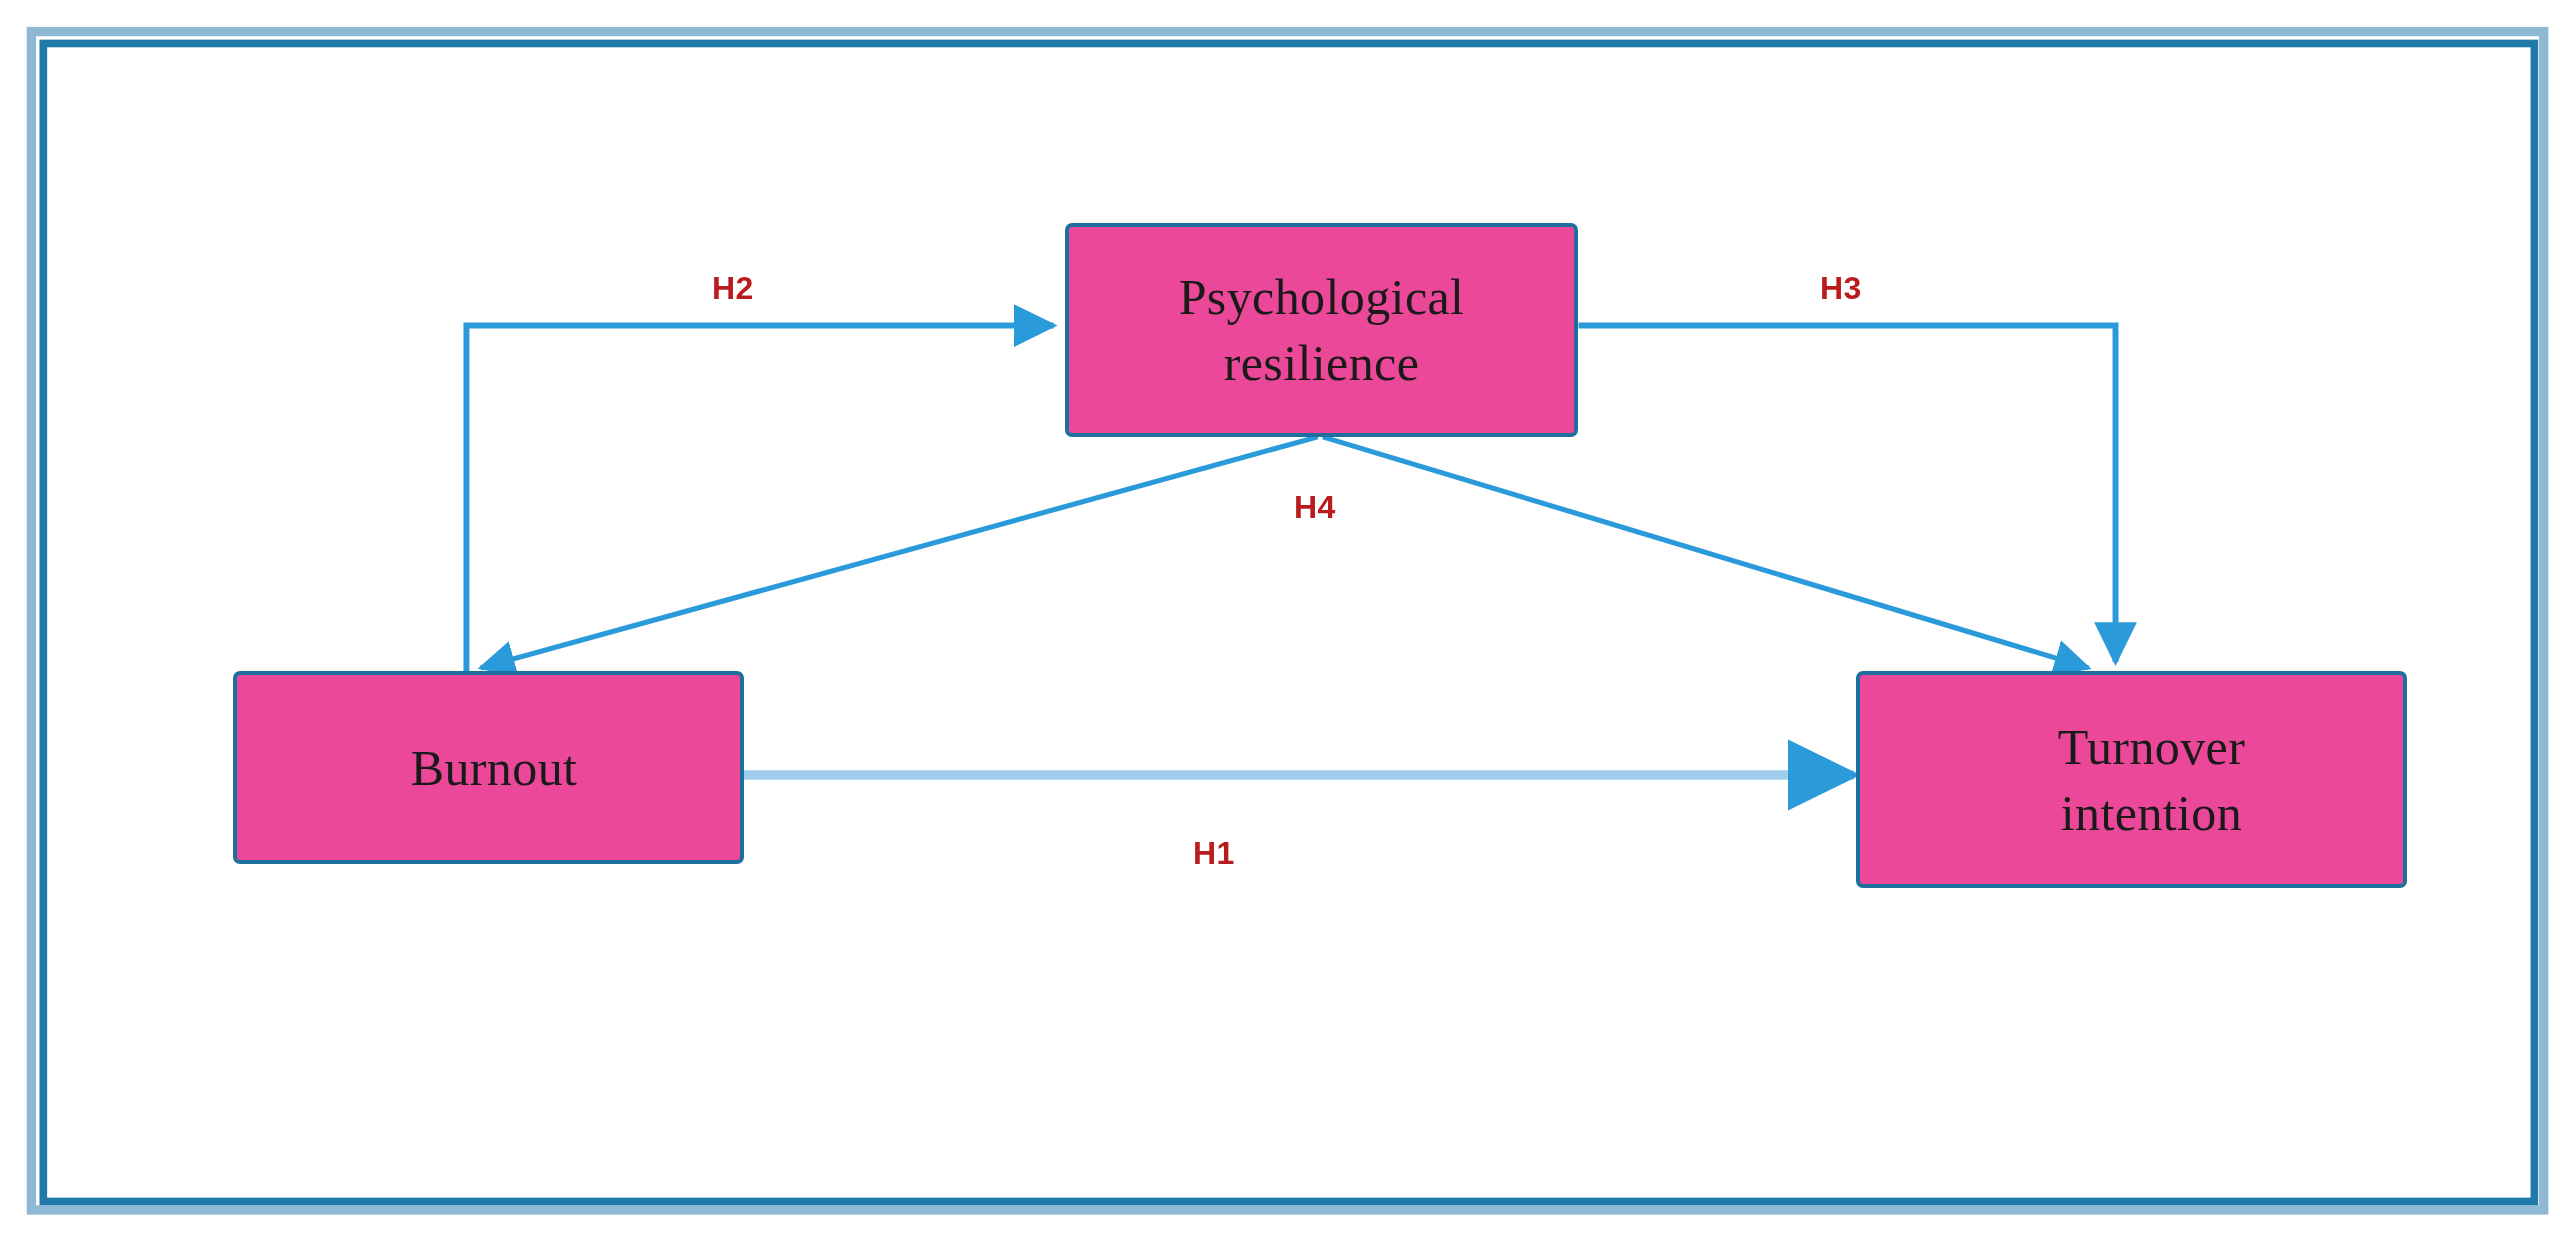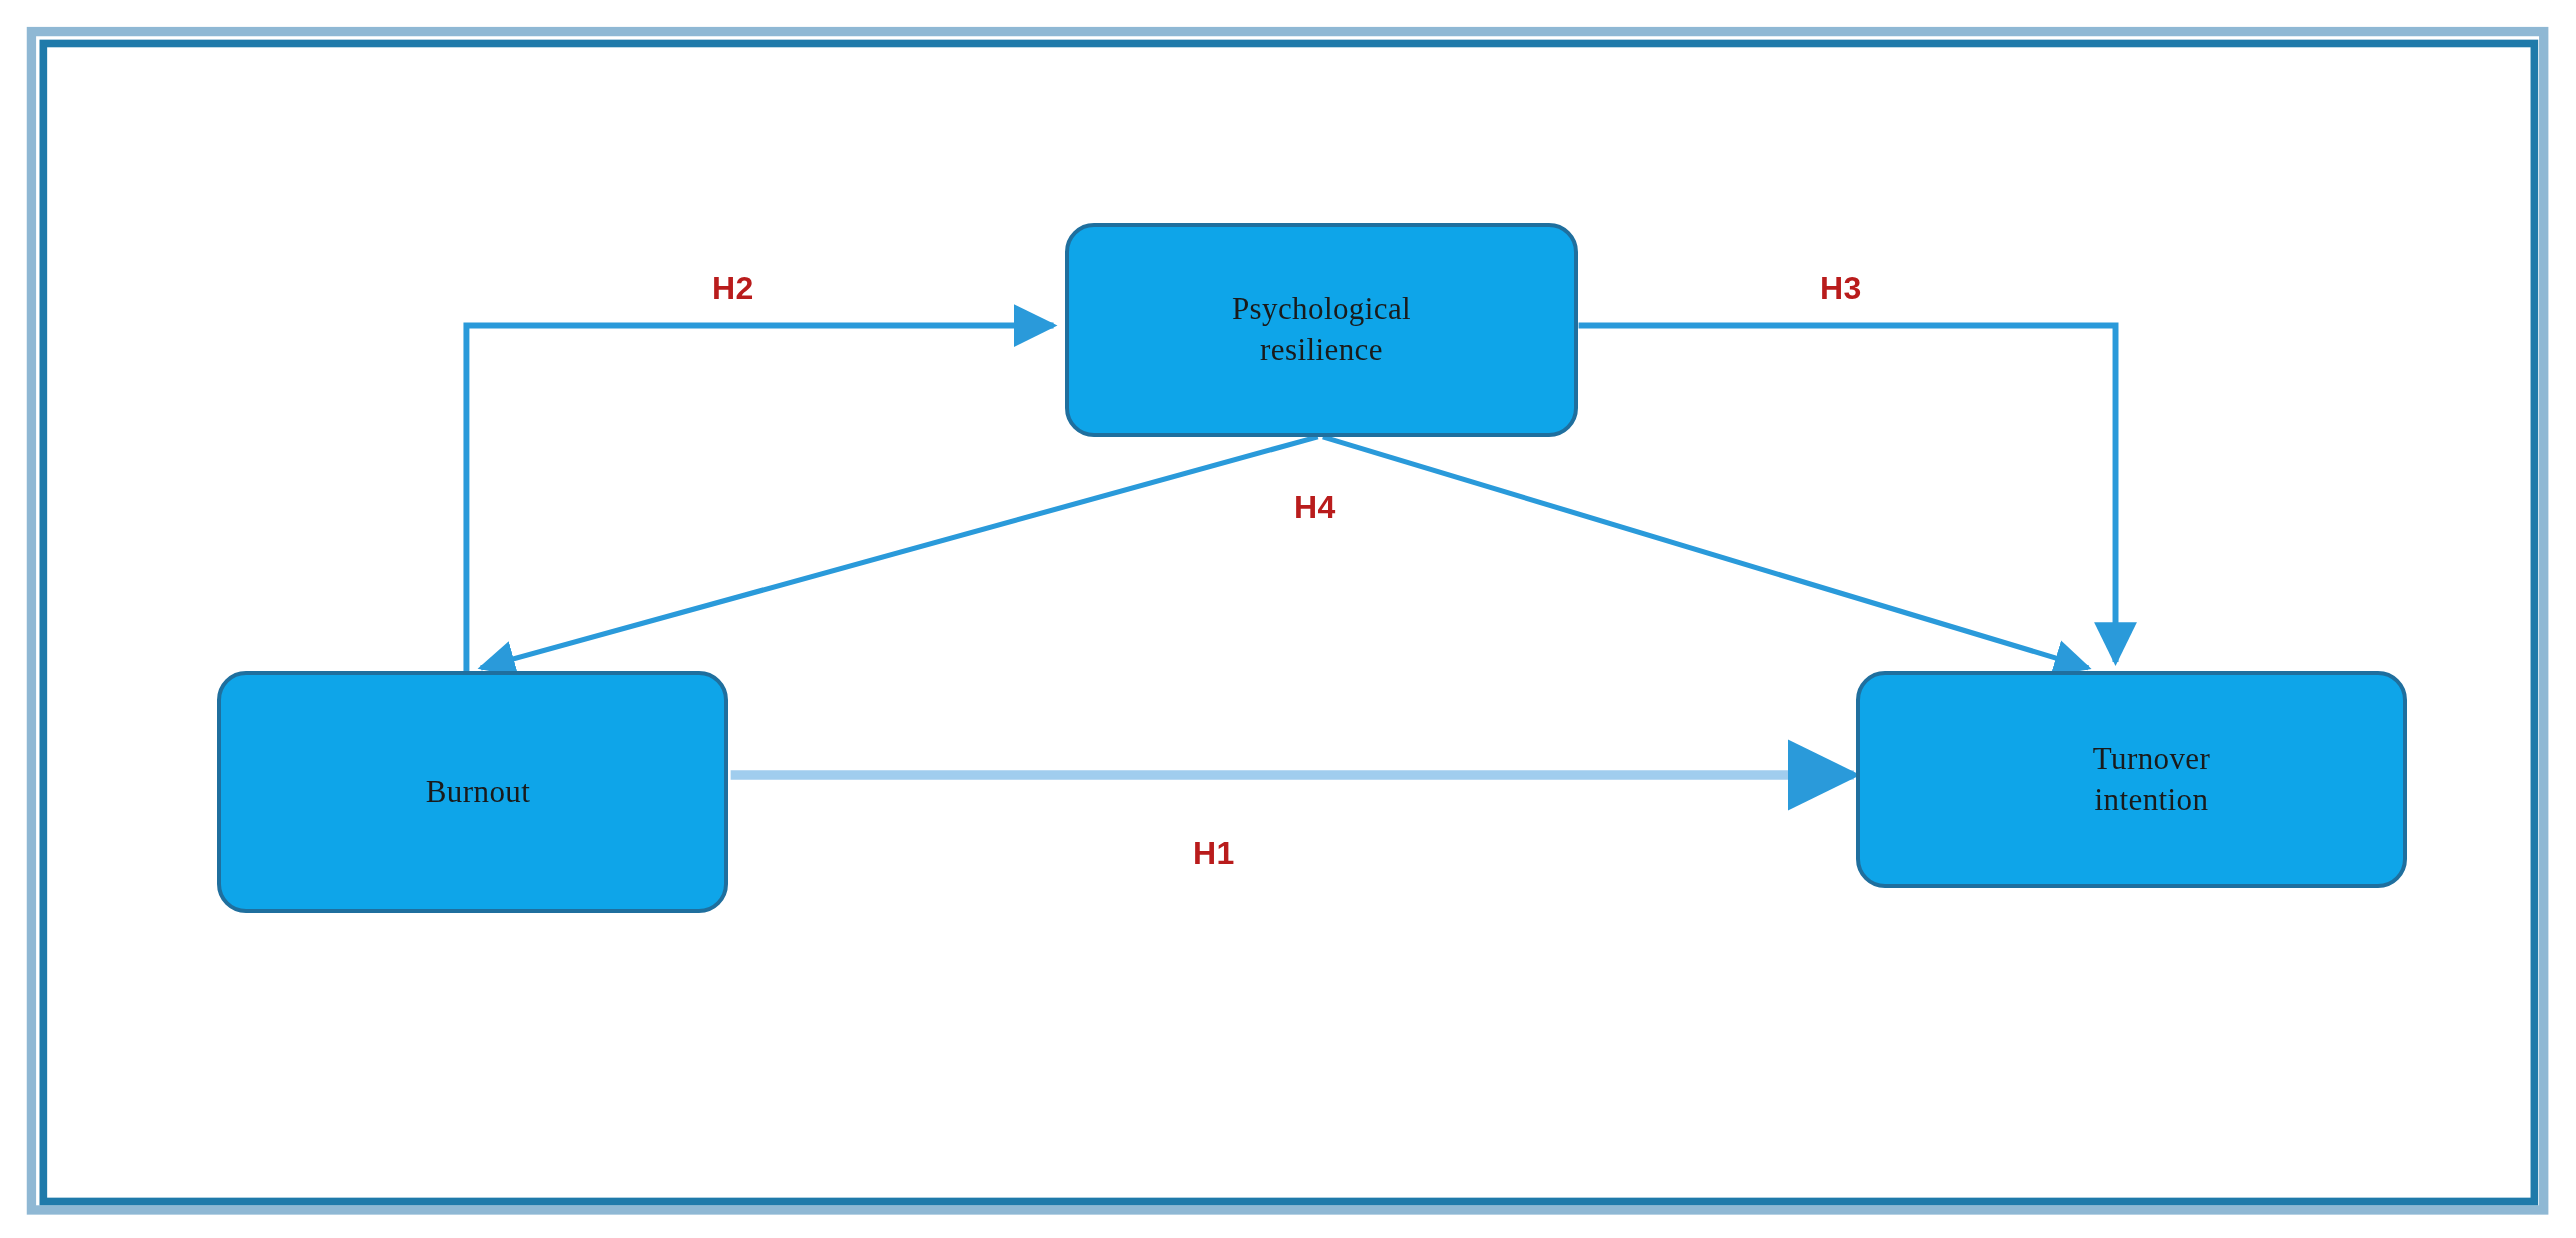--- a/index.html
+++ b/index.html
@@ -23,49 +23,49 @@
     position: absolute;
     left: 0;
     top: 0;
     width: 2576px;
     height: 1239px;
   }
   .node-box {
     position: absolute;
     box-sizing: border-box;
     border: 4.2px solid #1f6f9e;
-    border-radius: 29px;
-    background: #0ea5e9;
+    border-radius: 7px;
+    background: #ec4899;
     display: flex;
     align-items: center;
     justify-content: center;
     text-align: center;
     font-family: "Liberation Serif", serif;
-    font-size: 31px;
+    font-size: 50px;
     color: #1a1a1a;
     line-height: 1.32;
     letter-spacing: 0.4px;
     z-index: 5;
   }
   .node-box .node-label {
     display: block;
     white-space: pre-line;
     padding: 0 12px;
   }
   #node-psychological-resilience {
     left: 1065px;
     top: 223px;
     width: 513px;
     height: 214px;
   }
   #node-burnout {
-    left: 217px;
+    left: 233px;
     top: 671px;
     width: 511px;
-    height: 242px;
+    height: 193px;
     padding-left: 11px;
   }
   #node-turnover-intention {
     left: 1856px;
     top: 671px;
     width: 551px;
     height: 217px;
     padding-left: 40px;
   }
   .edge-label {

